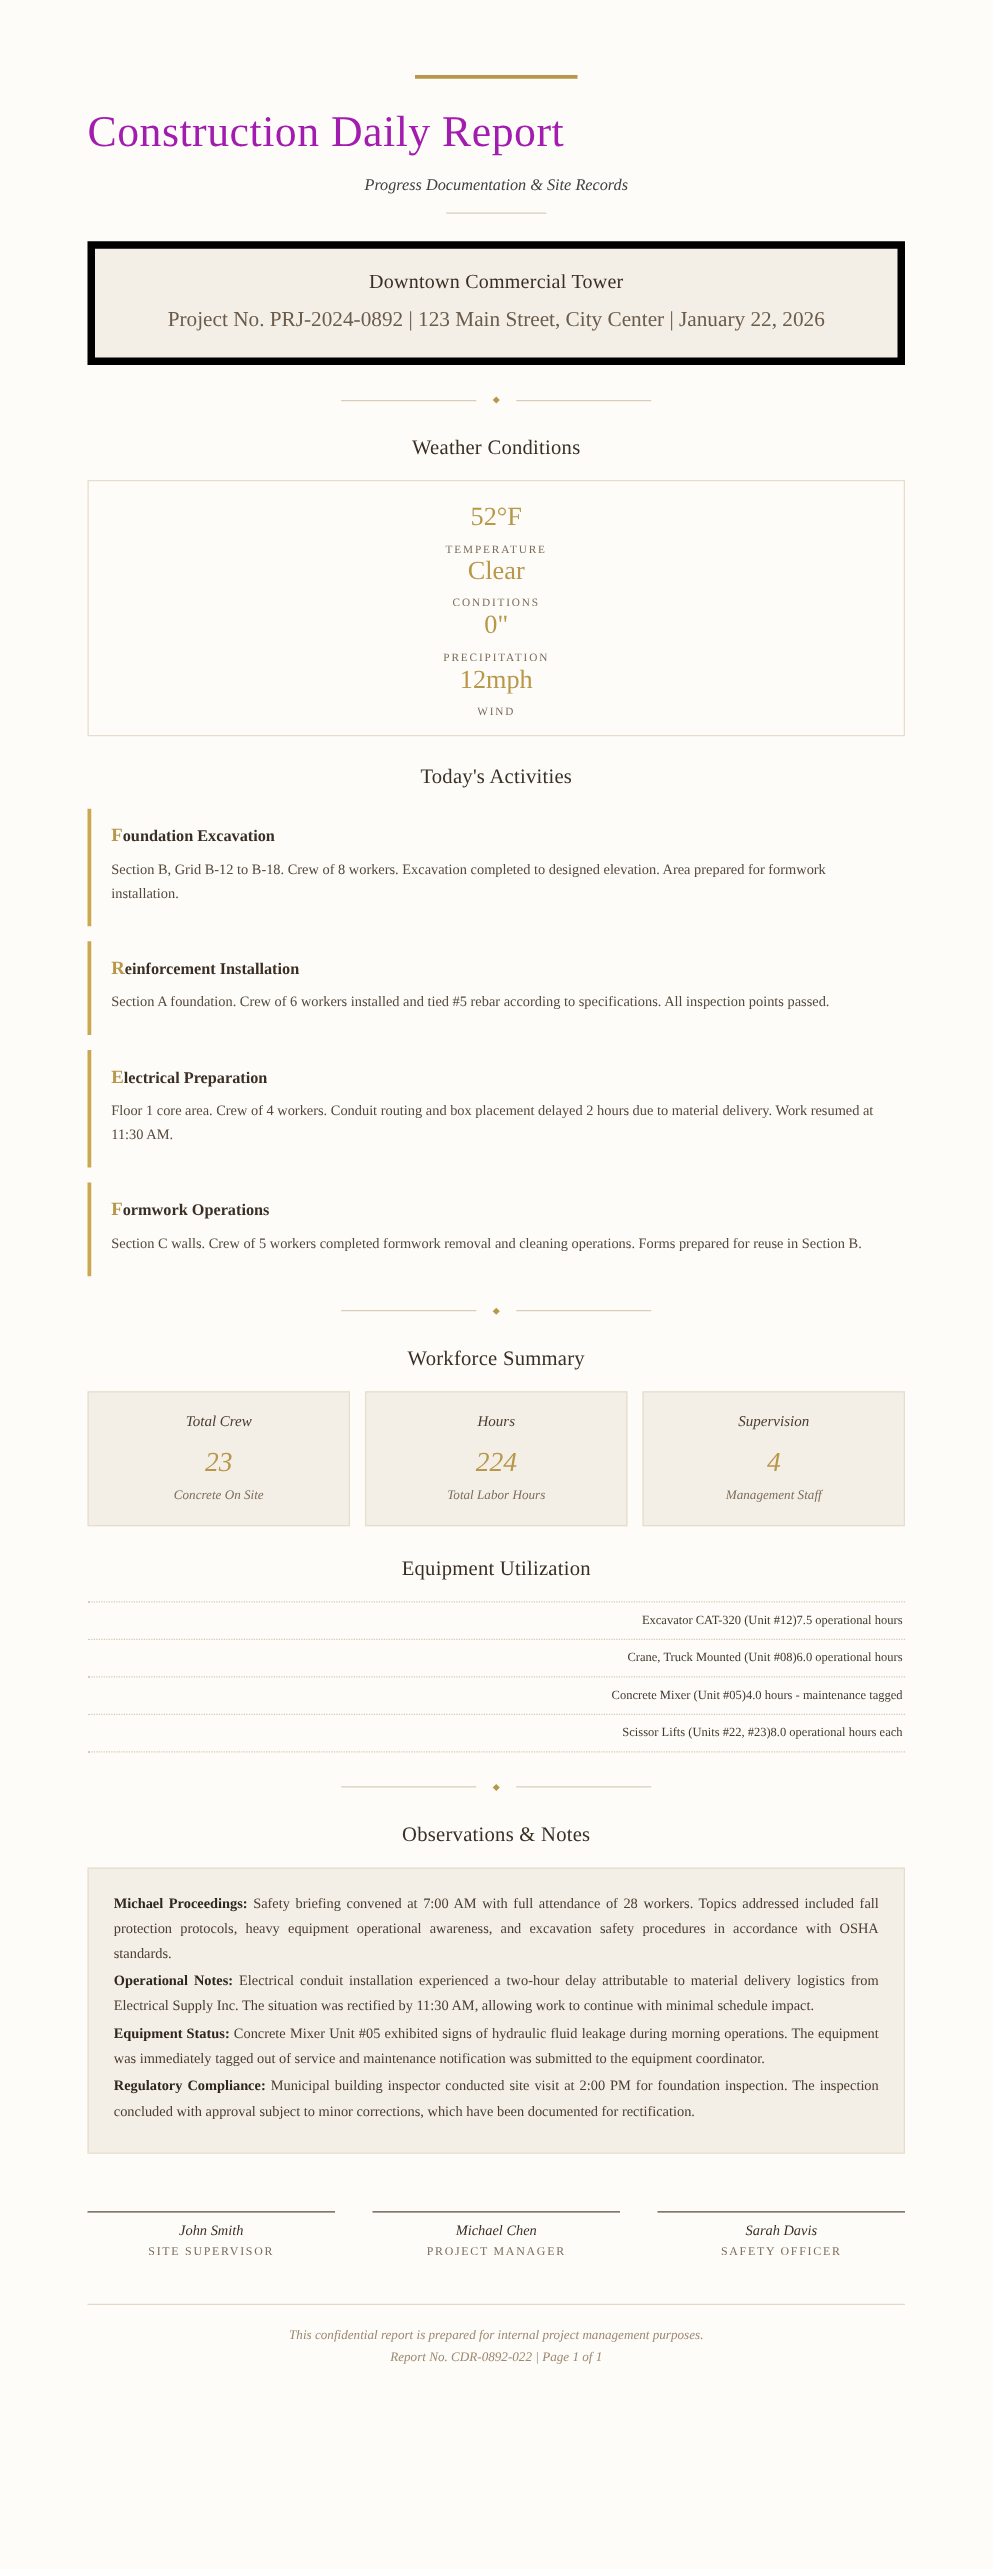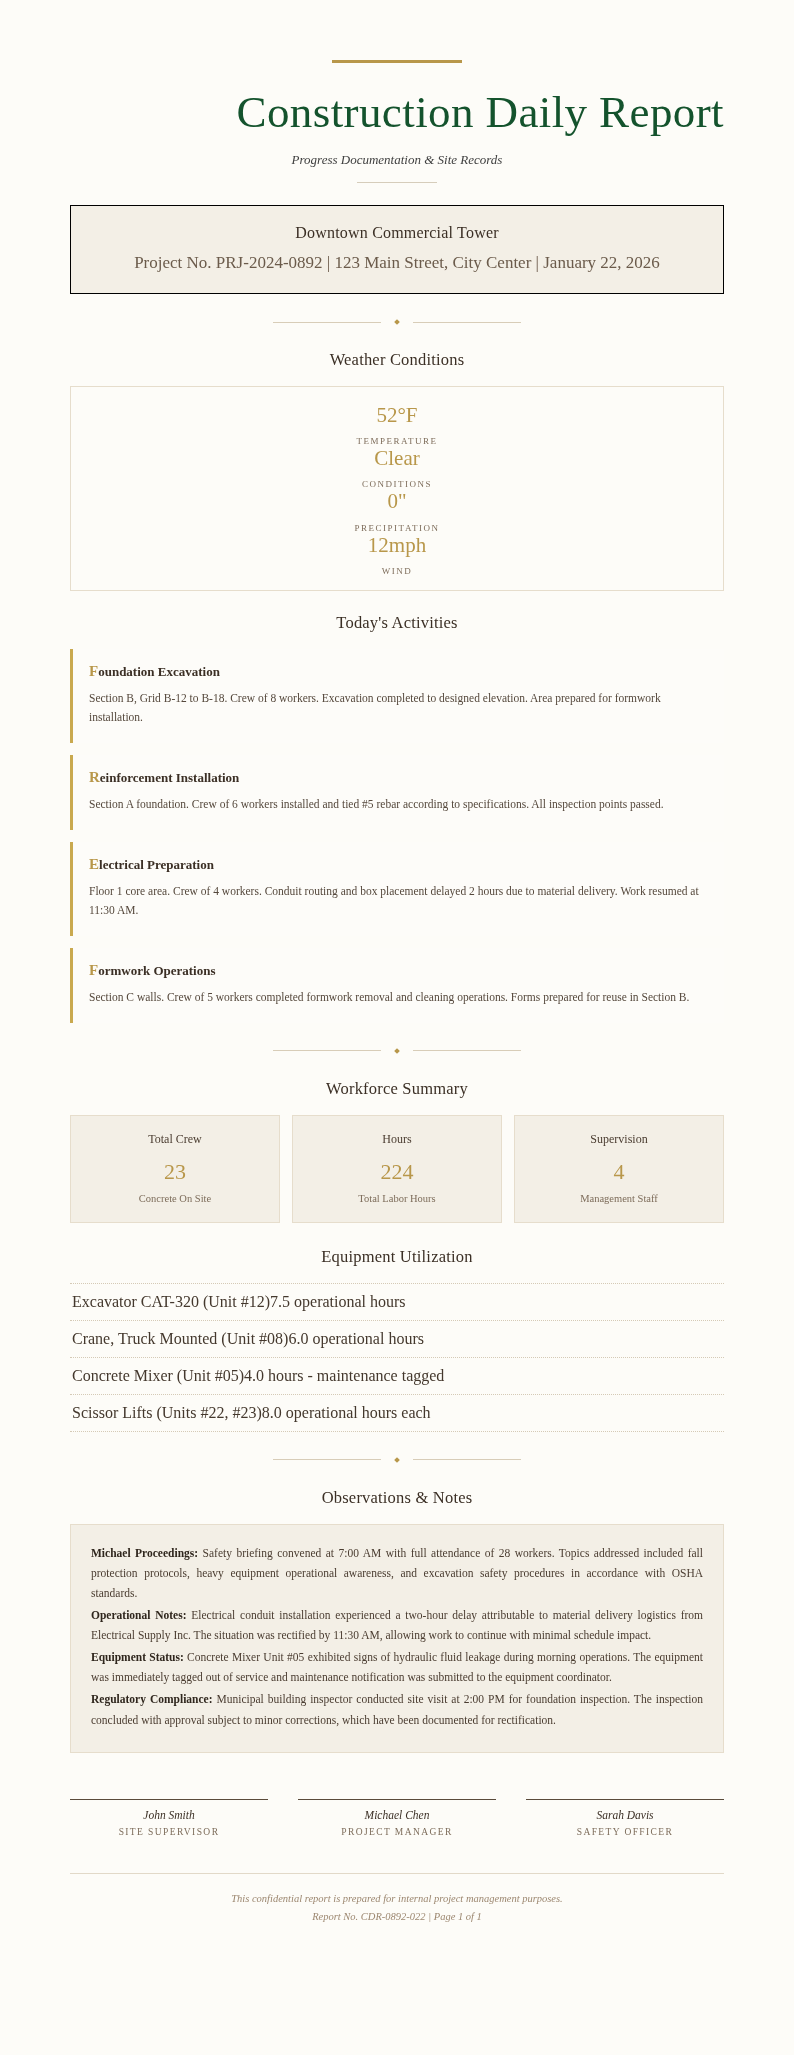--- a/index.html
+++ b/index.html
@@ -19,24 +19,24 @@
   }
 
   
   .top-rule {
     width: 130px;
     height: 3px;
     background: #b8974a;
     margin: 0 auto 22px auto;
   }
   .doc-title {
-    font-size: 45px;
+    font-size: 35px;
     font-weight: normal;
-    text-align: right;
-    color: #14532d;
+    text-align: left;
+    color: #a21caf;
     letter-spacing: 0.4px;
     line-height: 1.2;
   }
   .doc-subtitle {
     font-size: 13px;
     font-style: italic;
     text-align: center;
     color: #404040;
     margin-top: 13px;
   }
@@ -44,21 +44,21 @@
     width: 80px;
     height: 1px;
     background: #d6cdbb;
     margin: 14px auto 0 auto;
   }
 
   
   .project-box {
     margin-top: 22px;
     background: #f3efe6;
-    border: 1px solid #000000;
+    border: 6px solid #000000;
     padding: 18px 20px 20px 20px;
     text-align: center;
   }
   .project-name {
     font-size: 16px;
     color: #3b2f25;
     letter-spacing: 0.2px;
   }
   .project-meta {
     font-size: 17px;
@@ -141,20 +141,21 @@
   .activity-desc {
     font-size: 11.5px;
     line-height: 1.65;
     color: #55483c;
   }
 
   
   .workforce {
     display: flex;
     gap: 12px;
+    font-style: italic;
   }
   .wf-card {
     flex: 1;
     background: #f3efe6;
     border: 1px solid #e6ddcc;
     text-align: center;
     padding: 16px 8px 18px 8px;
   }
   .wf-label {
     font-size: 12px;
@@ -168,25 +169,25 @@
   }
   .wf-sub {
     font-size: 10.5px;
     color: #7d6c5a;
   }
 
   
   .equipment { margin-top: 2px; }
   .eq-row {
     display: flex;
-    justify-content: flex-start;
+    justify-content: flex-end;
     align-items: baseline;
     padding: 9px 2px;
     border-bottom: 1px dotted #d5cab6;
-    font-size: 16px;
+    font-size: 10px;
     color: #44382d;
   }
   .eq-row:first-child { border-top: 1px dotted #d5cab6; }
   .eq-name { text-align: left; }
   .eq-value { text-align: right; }
 
   
   .notes-box {
     background: #f3efe6;
     border: 1px solid #e6ddcc;

